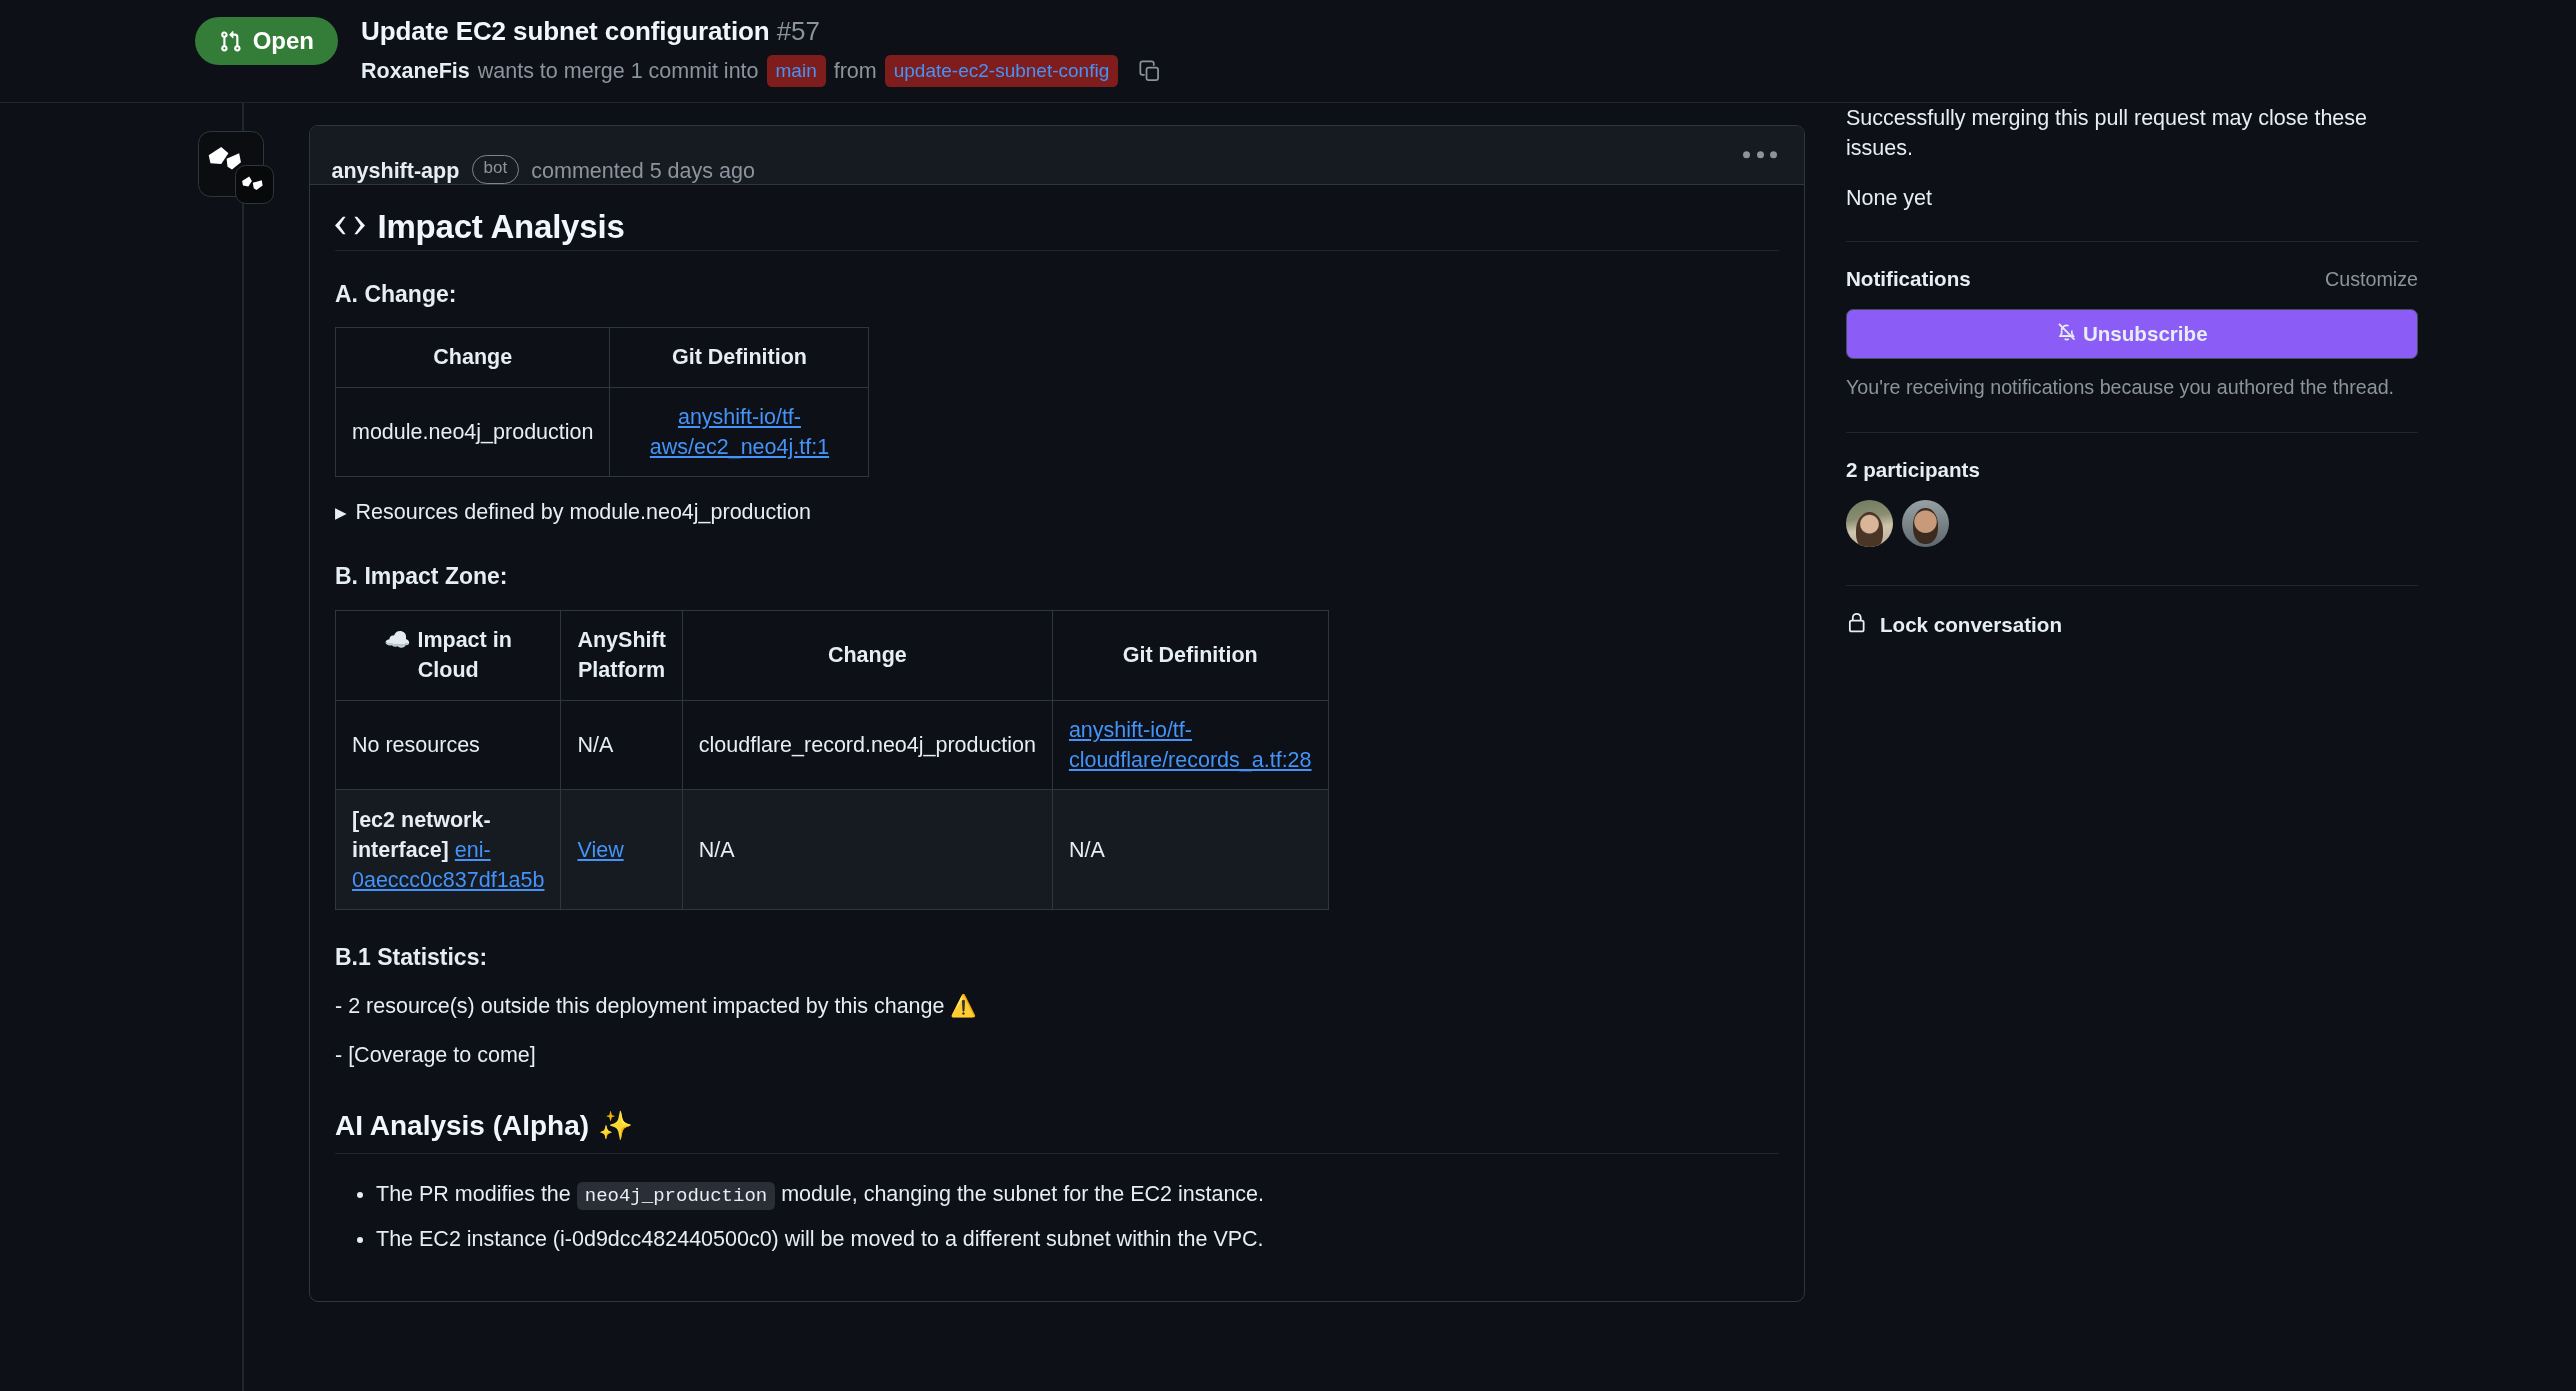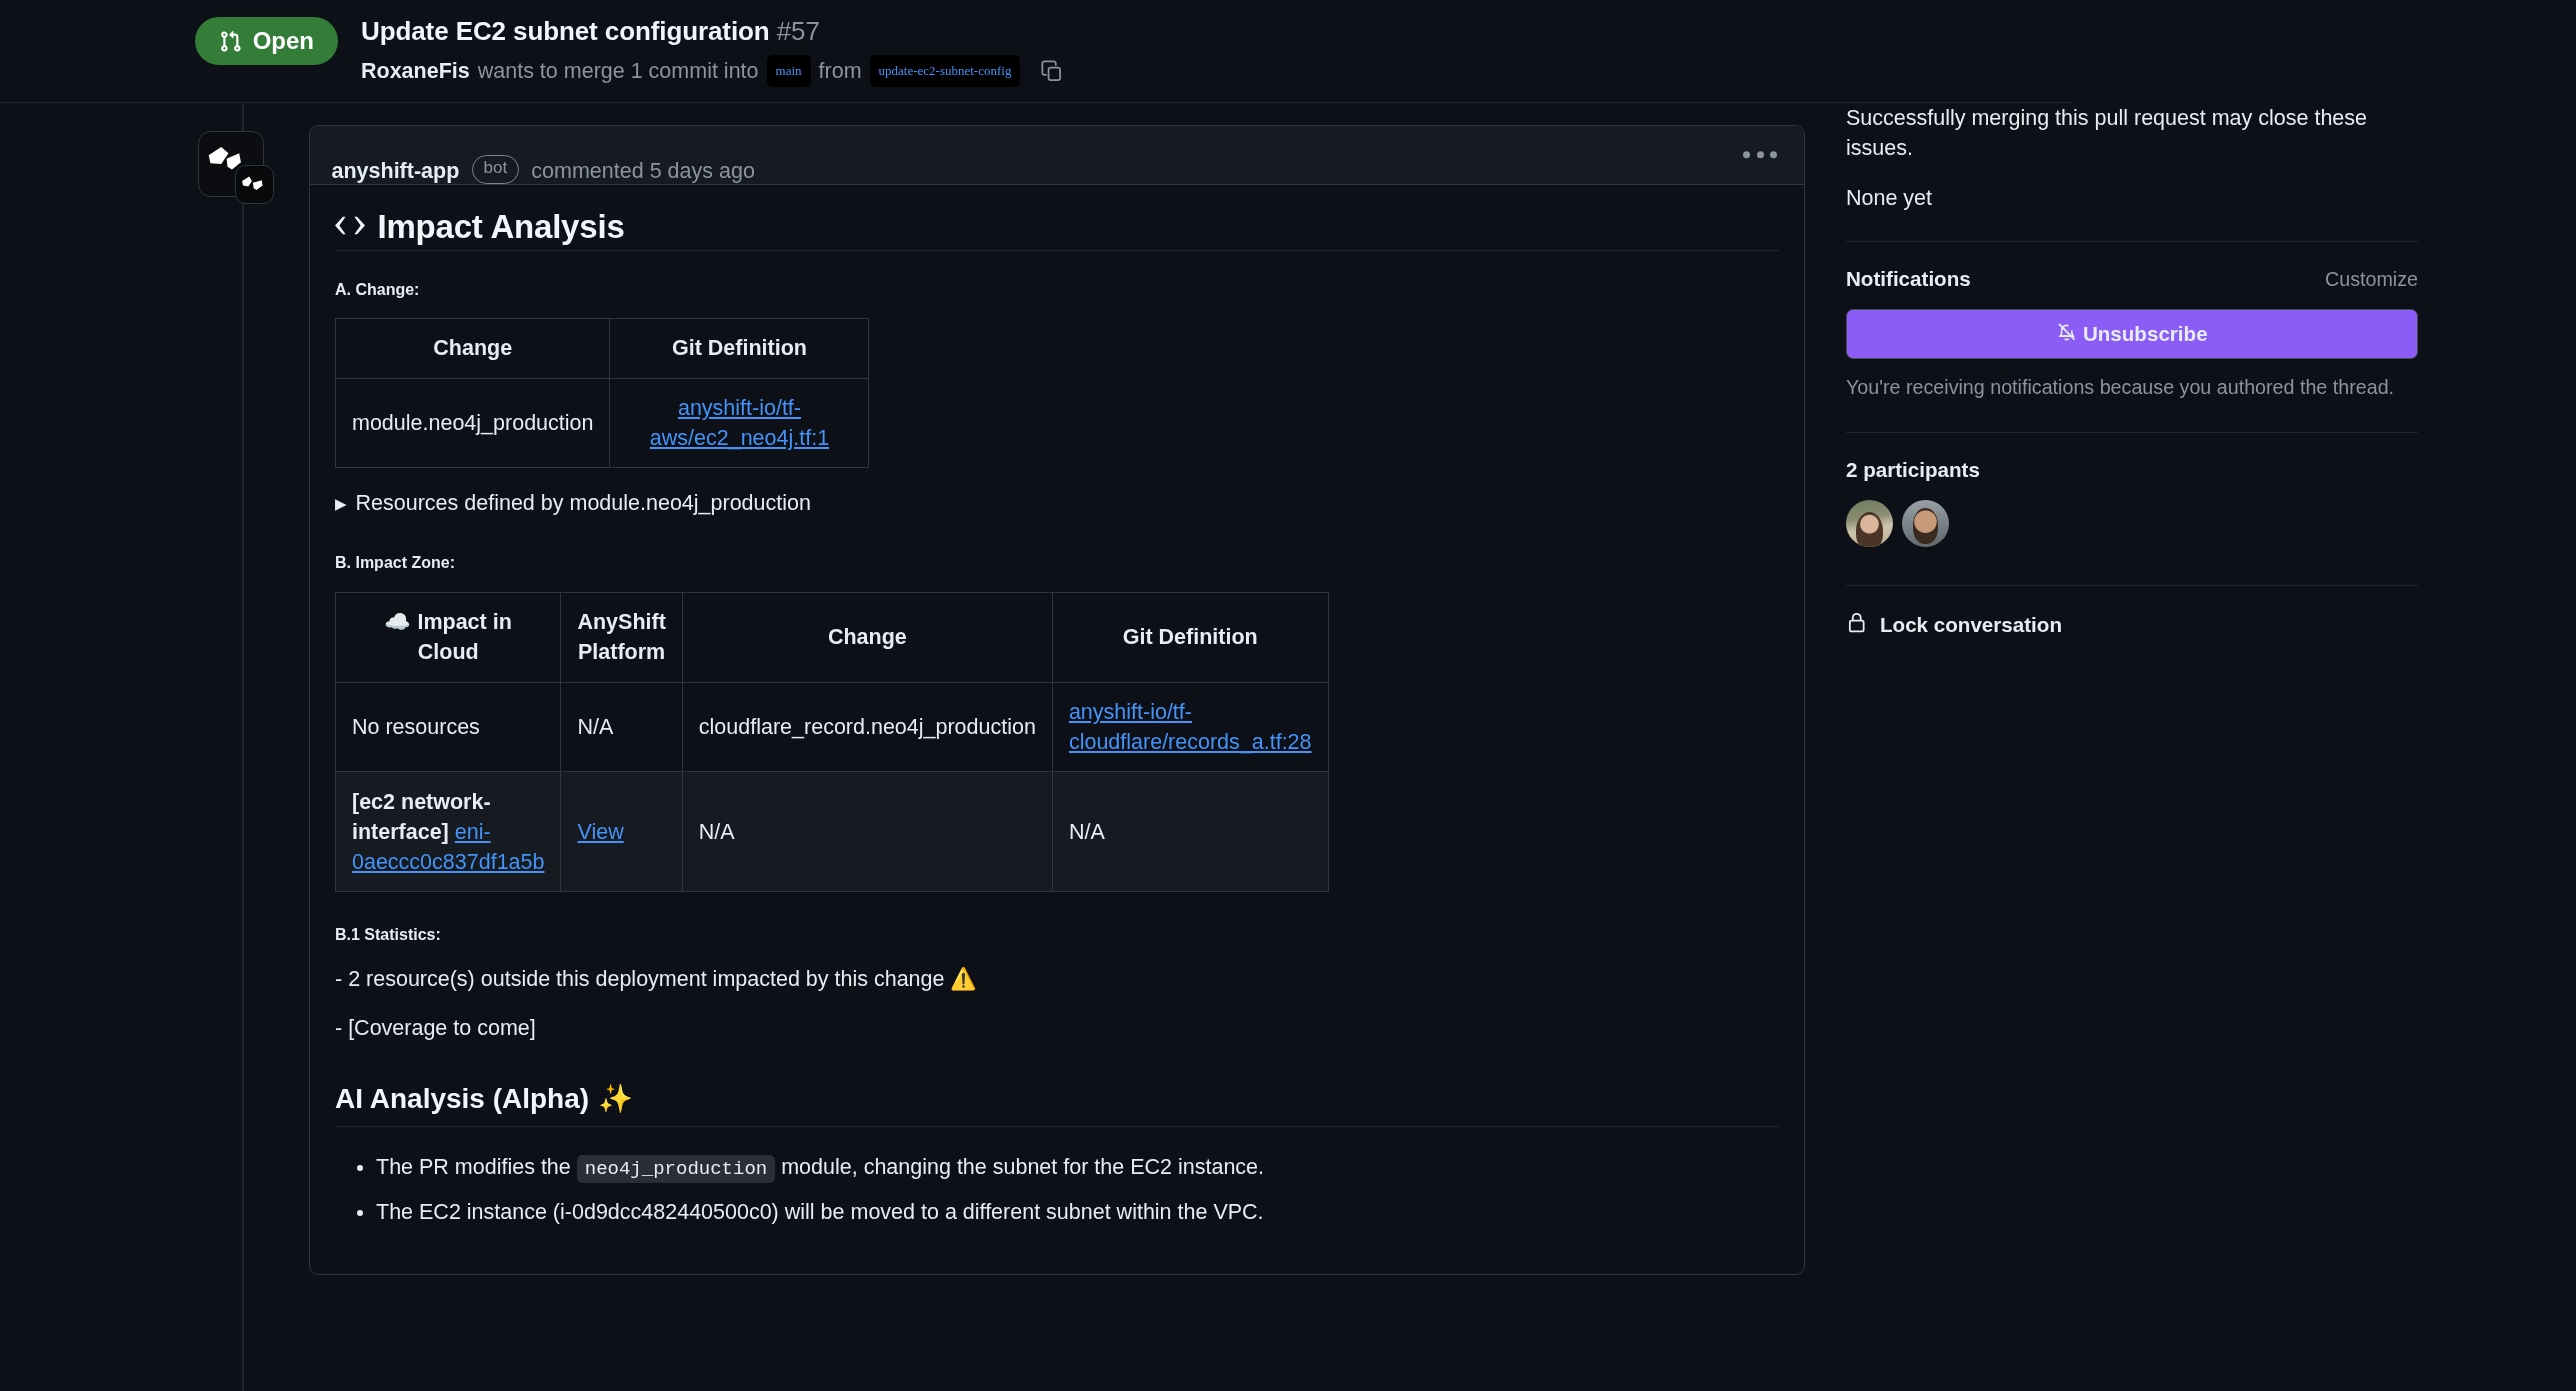--- a/index.html
+++ b/index.html
@@ -39,23 +39,23 @@
     white-space: nowrap;
   }
   .pr-number { color: #8b949e; font-weight: 400; }
   .pr-sub {
     margin-top: 4.5px;
     font-size: 21.5px; color: #8b949e; line-height: 30px;
     display: flex; align-items: center; gap: 8px; white-space: nowrap;
   }
   .pr-sub .author { color: #e6edf3; font-weight: 600; }
   .branch-chip {
-    font-family: Liberation Serif, serif;
-    font-size: 13px;
-    background: #000000; color: #4493f8;
+    font-family: Liberation Sans, sans-serif;
+    font-size: 19px;
+    background: #7f1d1d; color: #4493f8;
     border-radius: 5.4px; padding: 2.7px 9px 4.5px;
     display: inline-block; line-height: 25px;
   }
   .copy-btn {
     width: 36px; height: 36px;
     display: flex; align-items: center; justify-content: center;
     border-radius: 5.4px; margin-left: 5.4px; cursor: pointer;
   }
 
   
@@ -122,21 +122,21 @@
     padding-bottom: 4px; border-bottom: 0.9px solid #21262d;
     margin-bottom: 30px; letter-spacing: -0.2px;
   }
   h2.md {
     font-size: 28px; font-weight: 700; color: #f0f6fc;
     padding-bottom: 10.7px; border-bottom: 0.9px solid #21262d;
     margin-top: 39px; margin-bottom: 23px;
     display: flex; align-items: center; gap: 9px;
   }
   p.md-strong {
-    font-size: 16px; font-weight: 700; color: #e6edf3; margin-bottom: 19.7px;
+    font-size: 23px; font-weight: 700; color: #e6edf3; margin-bottom: 19.7px;
   }
   p.md-text {
     font-size: 21.5px; color: #e6edf3; margin: 19.7px 0; line-height: 30px;
   }
   .detail-row {
     font-size: 21.5px; color: #e6edf3; margin: 23px 0 9px;
     display: flex; align-items: center; gap: 9px; cursor: pointer;
   }
   .tri { color: #e6edf3; font-size: 15px; }
 

